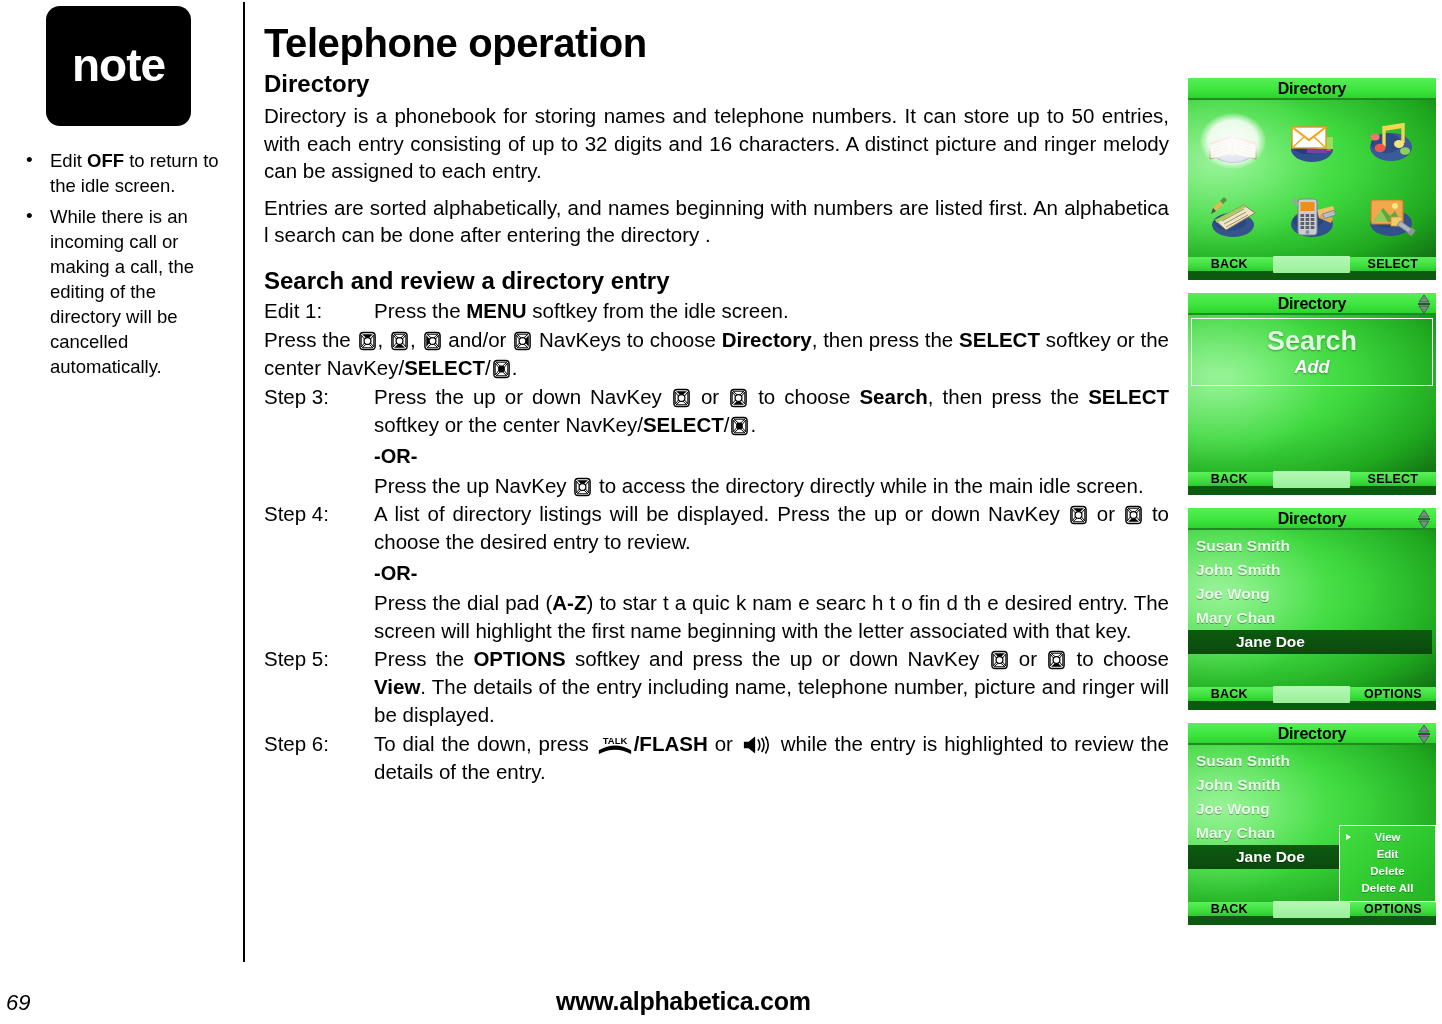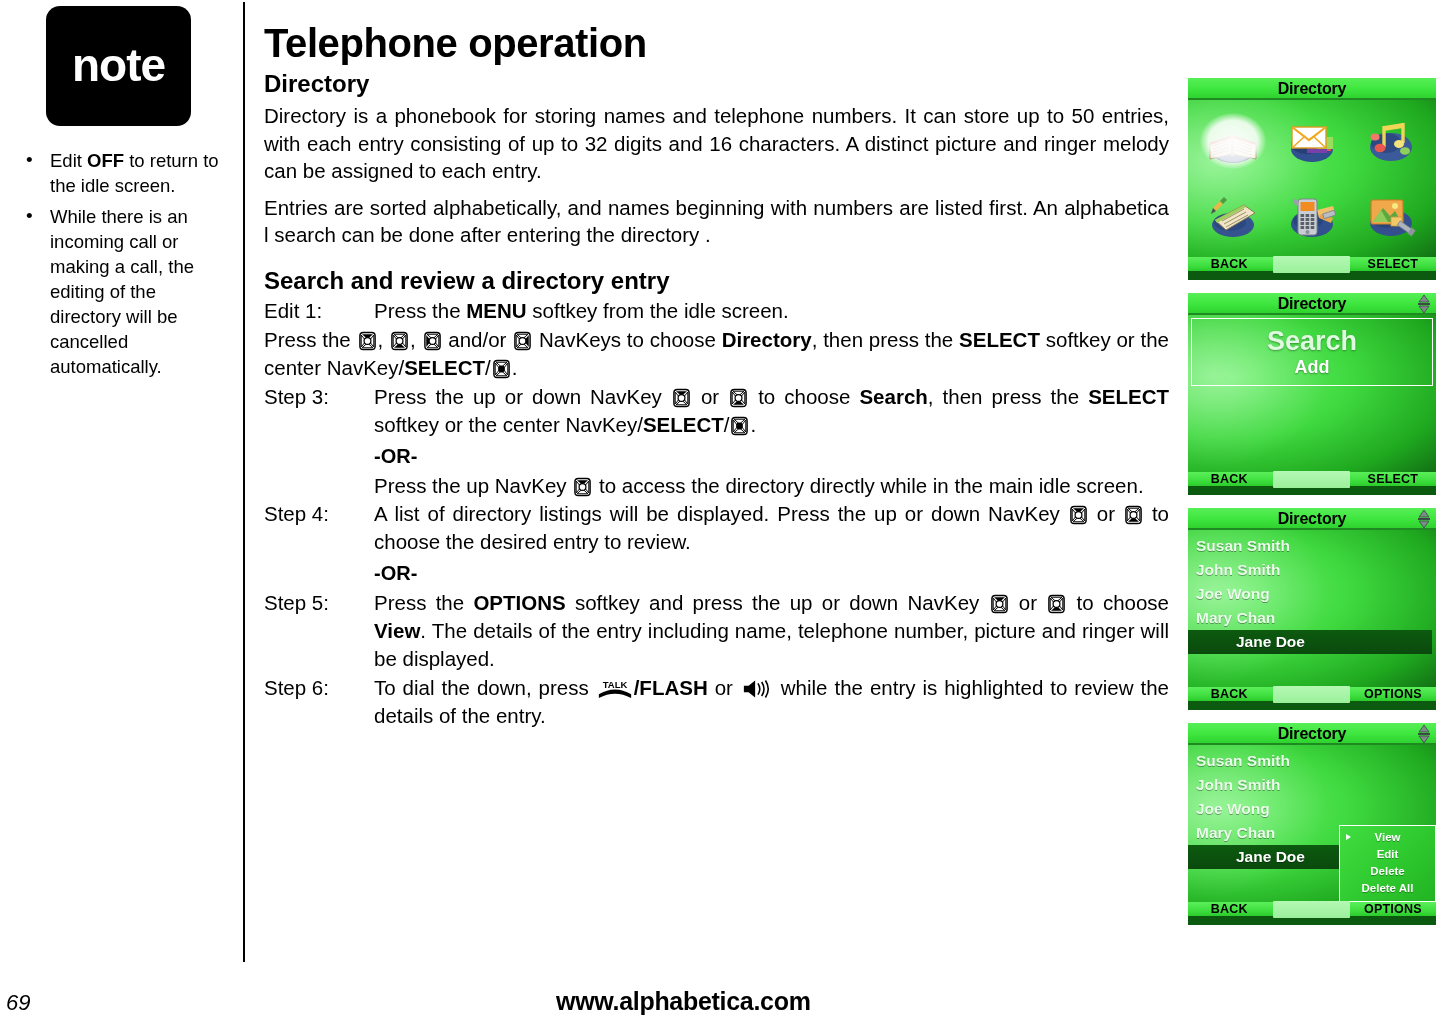--- a/index.html
+++ b/index.html
@@ -164,20 +164,21 @@
     border:1.5px solid #ffffff;
     display:flex; flex-direction:column; align-items:center; justify-content:center;
   }
   .sa-box .big {
     font-size:27px; font-weight:bold; color:#dffbdf; line-height:30px;
     text-shadow:0 1px 2px rgba(0,0,0,0.35);
   }
   .sa-box .sml {
     font-size:18px; font-weight:bold; color:#ffffff; line-height:22px;
     text-shadow:0 1px 2px rgba(0,0,0,0.35);
+    font-style:italic;
   }
 
   
   .popup {
     position:absolute; right:0; bottom:0; width:97px; height:77px;
     background:linear-gradient(135deg,#41dd41 0%,#2ec92e 55%,#22b322 100%);
     border:1.5px solid #ffffff;
     padding:3px 0 0 0;
   }
   .popup-row {
@@ -333,20 +334,24 @@
             <path d="M4.2 3.4 L15.8 3.4 L10 8.4 Z" fill="none" stroke="#000" stroke-width="1"></path>
             <path d="M3.4 4.2 L3.4 16.8 L8.4 10.5 Z" fill="none" stroke="#000" stroke-width="1"></path>
             <path d="M16.6 4.2 L16.6 16.8 L11.6 10.5 Z" fill="none" stroke="#000" stroke-width="1"></path>
             <circle cx="10" cy="10.5" r="3.6" fill="#fff" stroke="#000" stroke-width="1.3"></circle>
           </svg></span><span> to choose the desired entry to review.</span></div>
   </div>
 
   <div class="sub">
     <div class="step-label"></div>
     <div class="step-or">-OR-</div>
+  </div>
+  <div class="sub">
+    <div class="step-label"></div>
+    <div class="step-body j"><span>Press the dial pad (</span><b>A-Z</b><span>) to star t a quic k nam e searc h t o fin d th e desired entry. The screen will highlight the first name beginning with the letter associated with that key.</span></div>
   </div>
 
   <div class="step">
     <div class="step-label">Step 5:</div>
     <div class="step-body j"><span>Press the </span><b>OPTIONS</b><span> softkey and press the up or down NavKey </span><span class="navkey"><svg viewBox="0 0 20 21" width="19" height="20">
             <path d="M2 5 Q2 1.5 5.5 1.5 L14.5 1.5 Q18 1.5 18 5 L18 16 Q18 19.5 14.5 19.5 L5.5 19.5 Q2 19.5 2 16 Z" fill="#fff" stroke="#000" stroke-width="1.5"></path>
             <path d="M4.2 3.4 L15.8 3.4 L10 8.4 Z" fill="#000"></path>
             <path d="M4.2 17.6 L15.8 17.6 L10 12.6 Z" fill="none" stroke="#000" stroke-width="1"></path>
             <path d="M3.4 4.2 L3.4 16.8 L8.4 10.5 Z" fill="none" stroke="#000" stroke-width="1"></path>
             <path d="M16.6 4.2 L16.6 16.8 L11.6 10.5 Z" fill="none" stroke="#000" stroke-width="1"></path>

